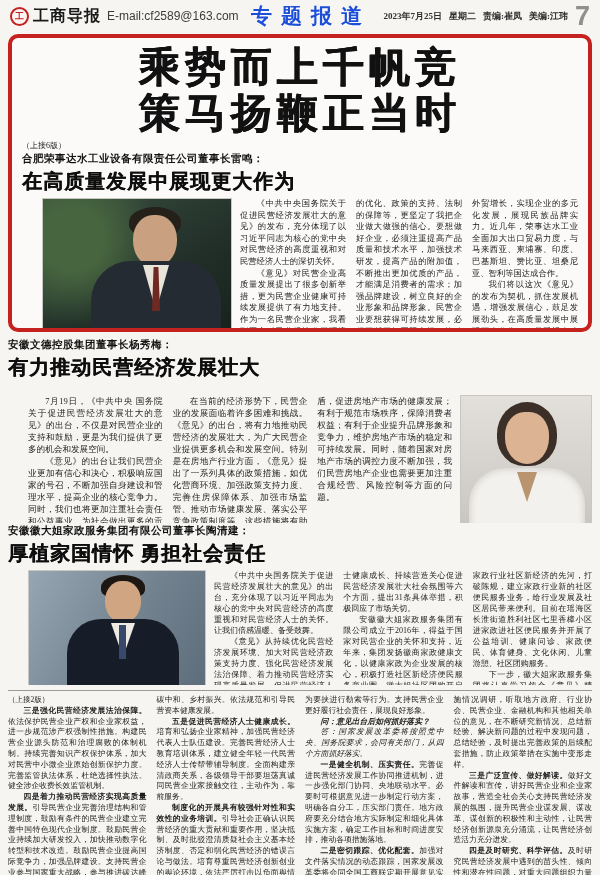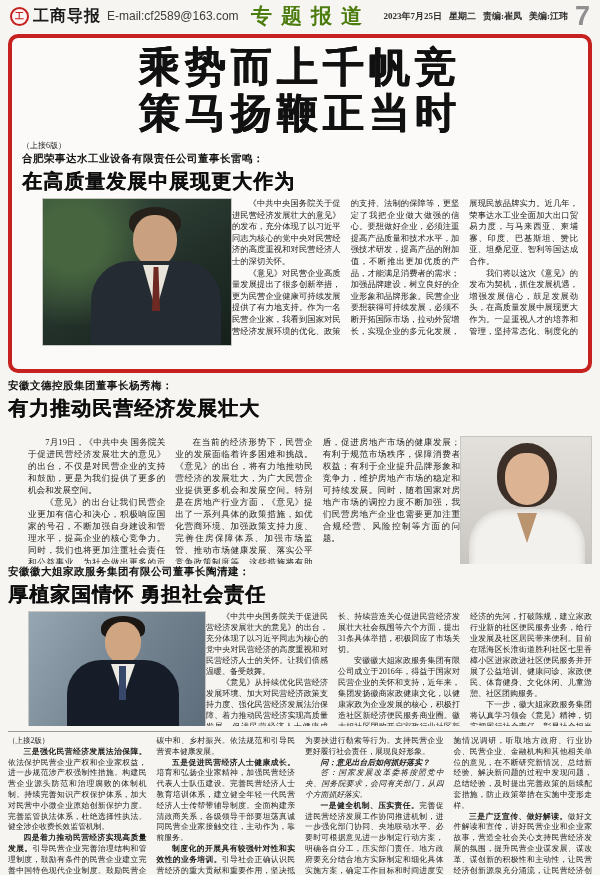--- a/index.html
+++ b/index.html
@@ -11,34 +11,34 @@
     position:relative;
   }
   .page { width:600px; height:875px; padding:0 8px; position:relative; }
 
   
   .masthead { height:30px; display:flex; align-items:center; justify-content:space-between; padding:2px 2px 0 2px; }
   .mast-left { display:flex; align-items:center; gap:4px; white-space:nowrap; }
   .logo { width:19px; height:19px; border-radius:50%; border:2px solid #c5211e; display:inline-flex; align-items:center; justify-content:center; color:#c5211e; font-size:9px; font-weight:bold; background:#fdf5f4; }
   .paper-name { font-size:16px; font-weight:900; letter-spacing:1px; color:#1a1a1a; }
   .email { font-size:12px; color:#3c3c3c; font-family:"Liberation Sans",sans-serif; margin-left:2px; }
-  .mast-center { font-size:21px; font-weight:700; color:#4d7c0f; letter-spacing:9px; text-shadow:0.5px 0.5px 0 #fff; white-space:nowrap; }
+  .mast-center { font-size:21px; font-weight:700; color:#1d4ed8; letter-spacing:9px; text-shadow:0.5px 0.5px 0 #fff; white-space:nowrap; }
   .mast-right { display:flex; align-items:center; gap:7px; white-space:nowrap; }
   .mast-right .meta { font-size:9px; font-weight:700; color:#2e2e2e; }
   .pagenum { font-size:27px; font-weight:900; color:#8f8f8f; line-height:1; font-family:"Liberation Sans",sans-serif; }
 
   
-  .lead-box { margin-top:4px; border:4px solid #c5211e; border-radius:10px; padding:4px 10px 6px 10px; background:#fbfaf8; height:339px; overflow:hidden; }
+  .lead-box { margin-top:4px; border:4px solid #c5211e; border-radius:10px; padding:4px 10px 6px 10px; background:#fbfaf8; height:298px; overflow:hidden; }
   .lead-headline { text-align:center; font-size:41px; line-height:46px; font-weight:900; letter-spacing:5px; color:#111; text-shadow:0.6px 0 0 #111, -0.6px 0 0 #111; margin:2px 0 4px 0; }
 
   .cont-note { font-size:8px; color:#222; }
   .kicker { font-size:10.5px; font-weight:700; color:#111; margin-top:1px; letter-spacing:0.5px; }
   h2.art-title { font-size:20px; font-weight:900; color:#0e0e0e; letter-spacing:1px; margin:2px 0 3px 0; text-shadow:0.4px 0 0 #0e0e0e; }
 
-  .art-body { display:flex; gap:0; overflow:hidden;padding-left:20px; }
+  .art-body { display:flex; gap:8px; overflow:hidden;padding-left:20px; }
   .cols { column-gap:10px; column-fill:auto; text-align:justify; overflow:hidden; }
   .cols p { text-indent:2em; }
   .c3 { column-count:3; }
   .c4 { column-count:4; }
 
   
   .a1-body { height:148px; }
   .a1-text { font-size:8.3px; line-height:11.6px; flex:1; height:148px; }
 
   

